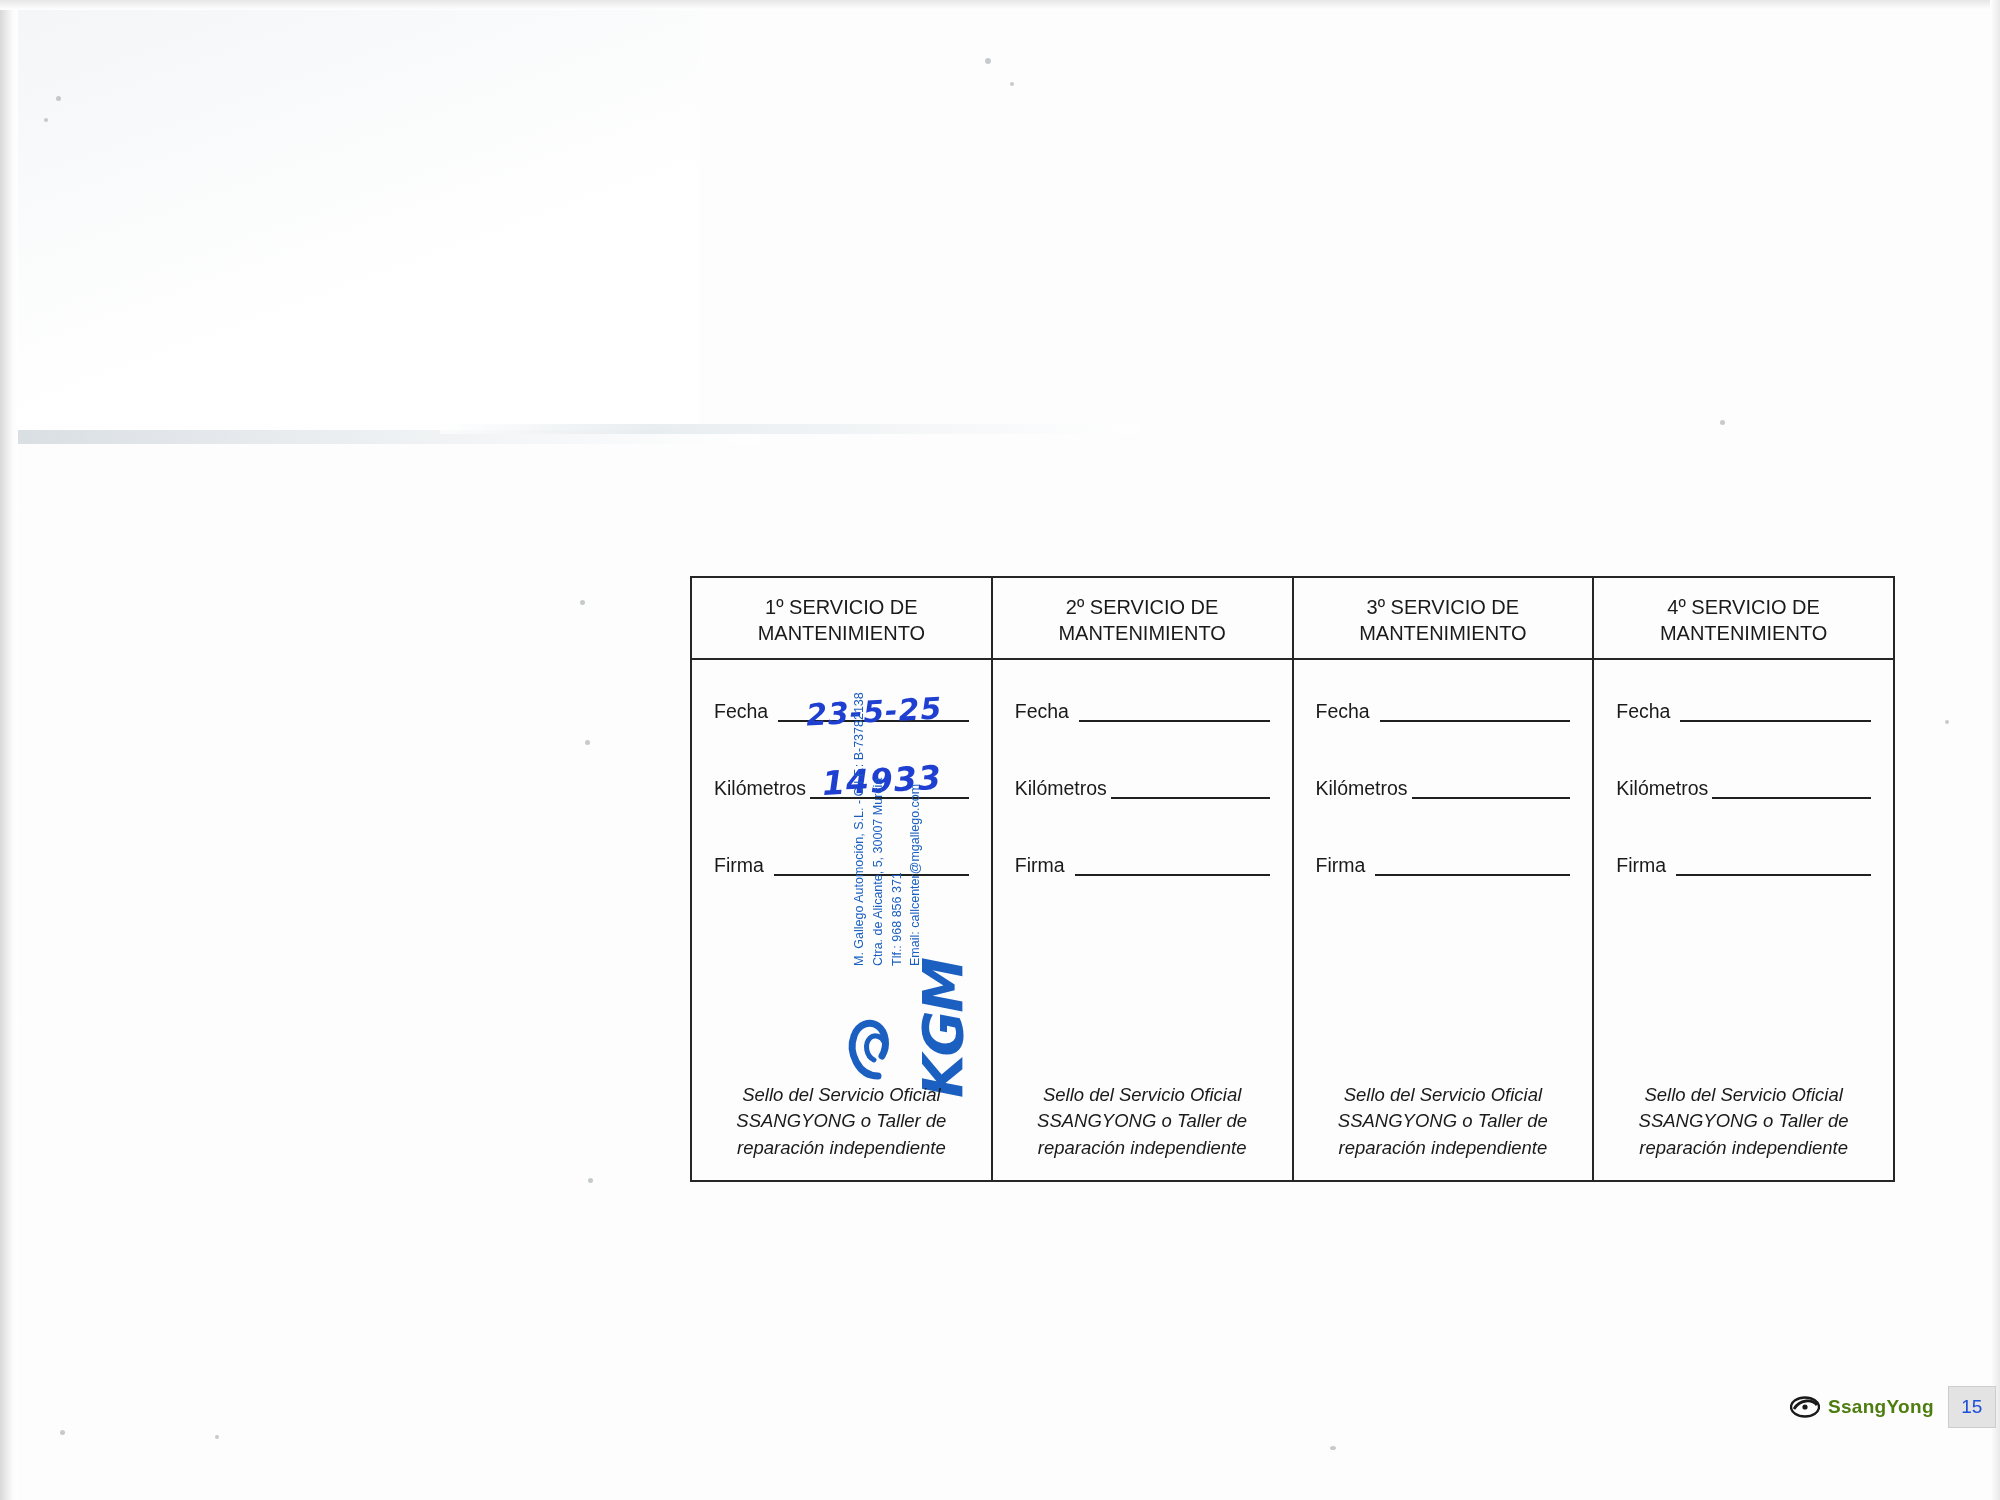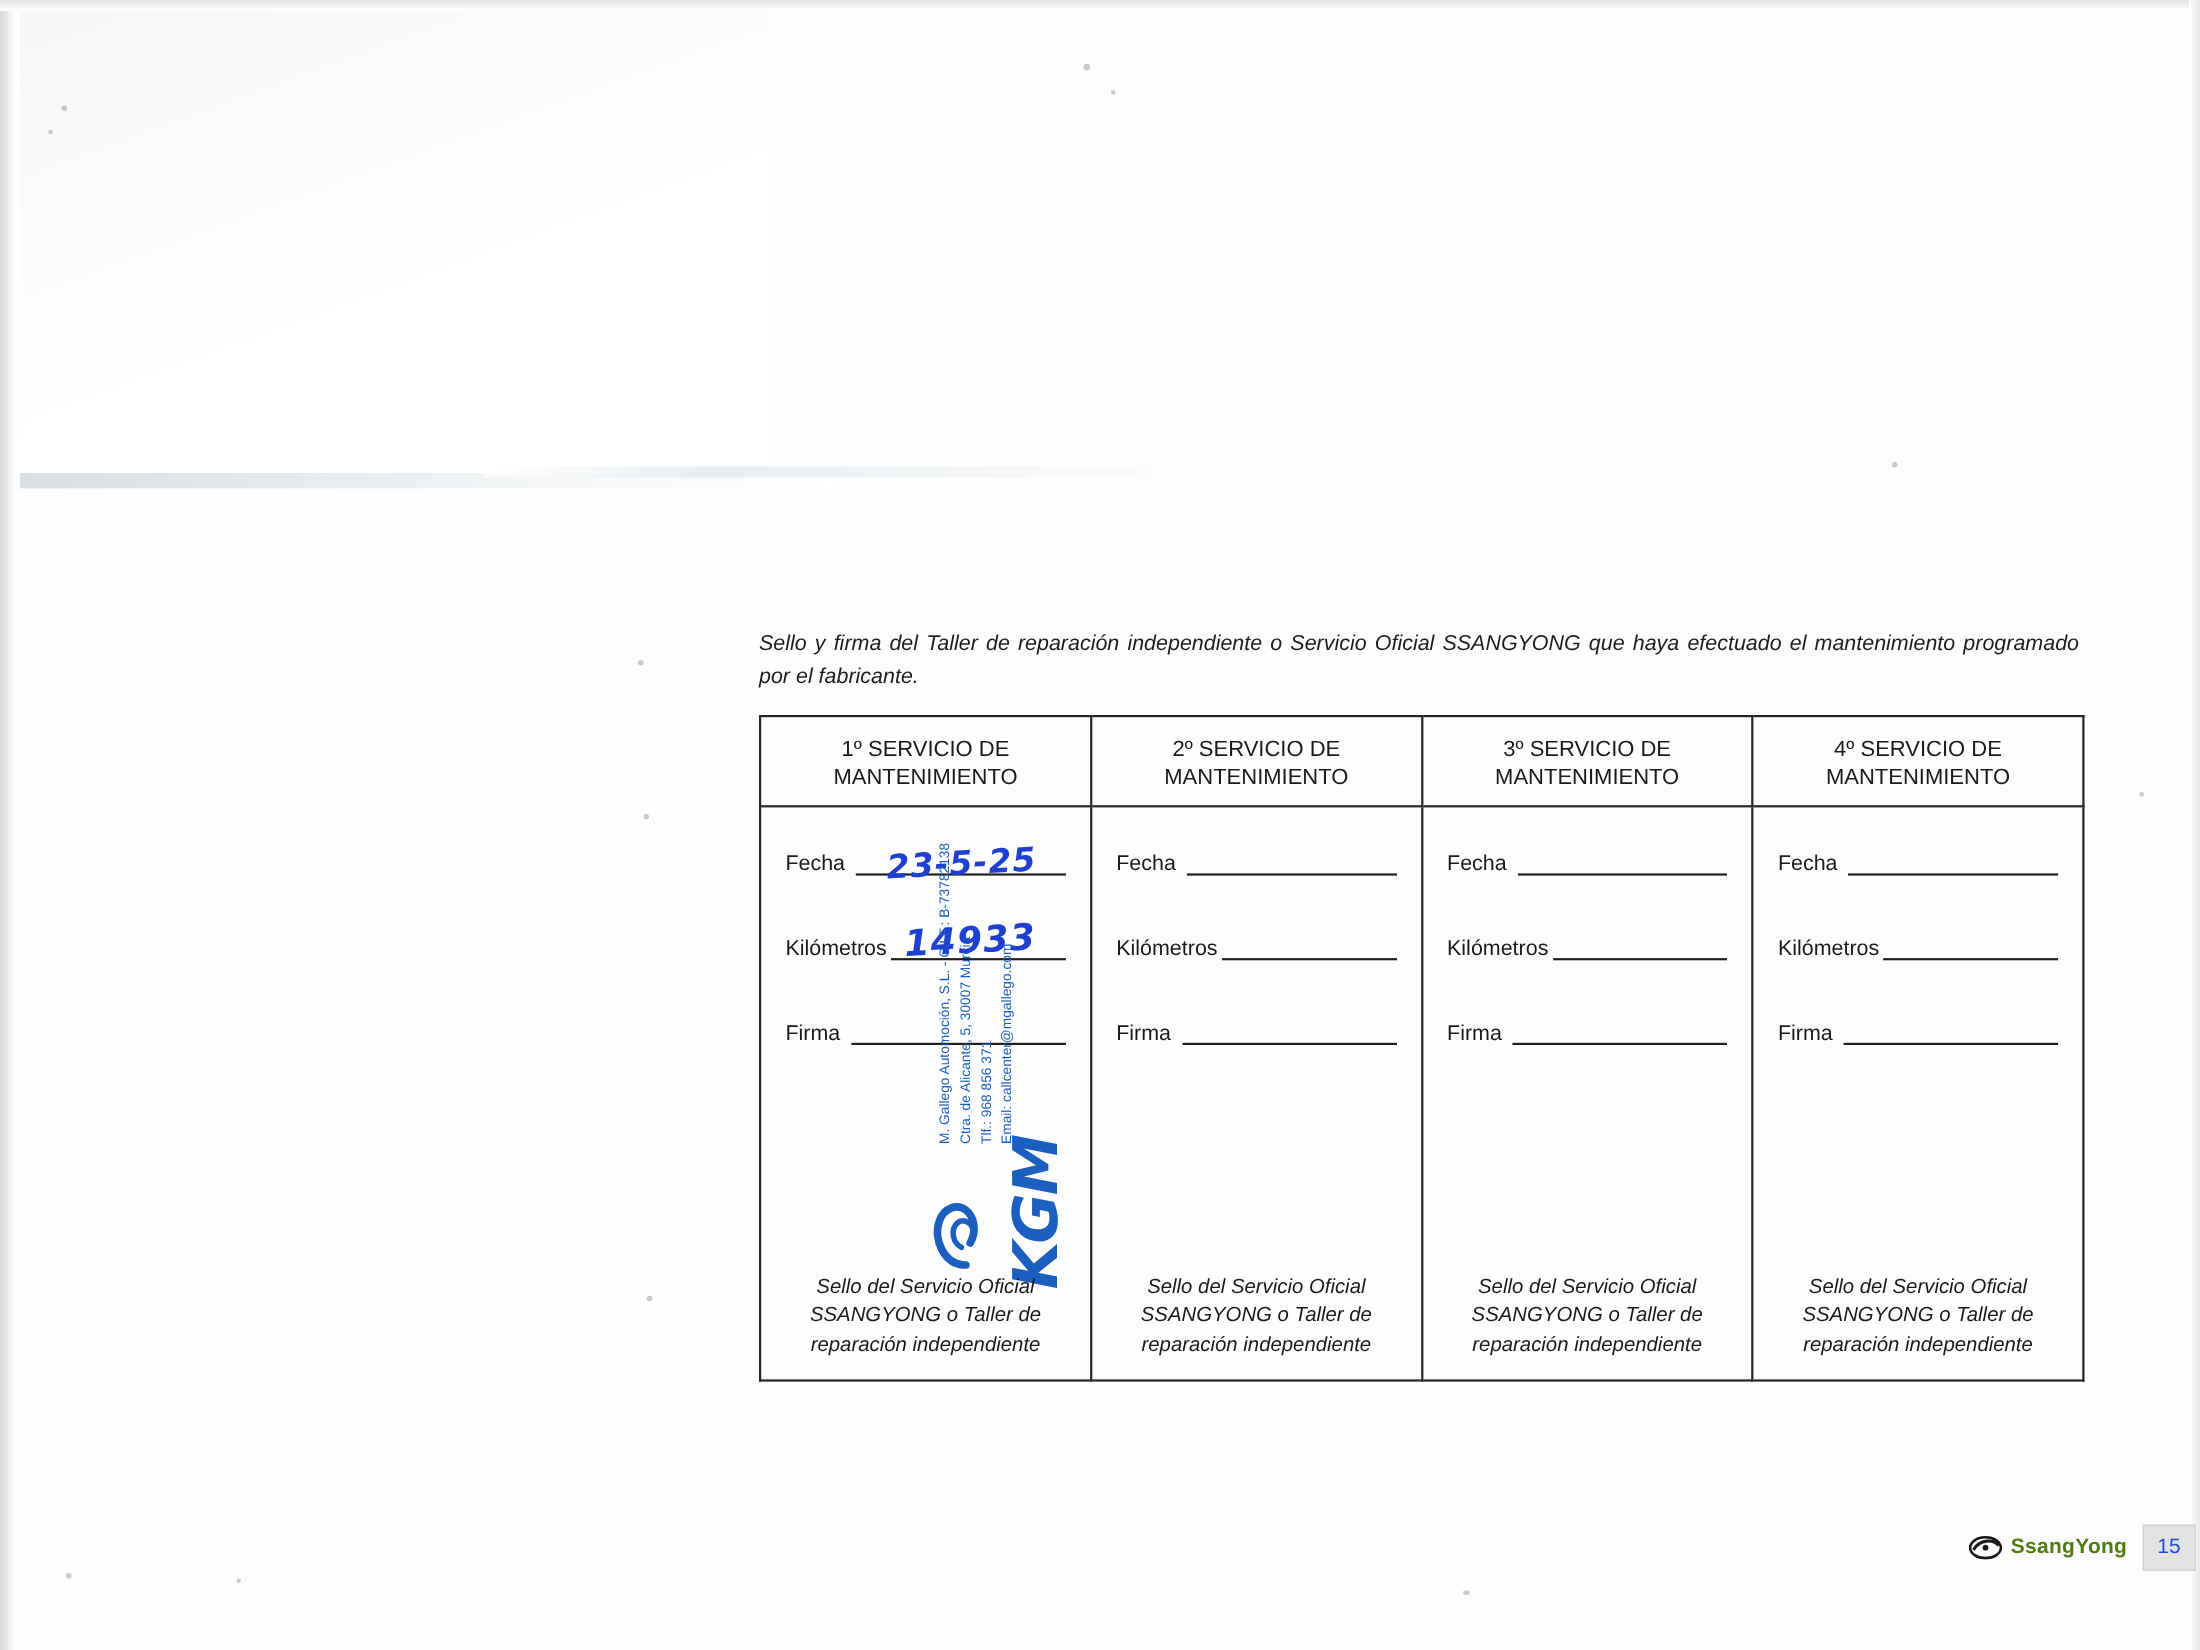--- a/index.html
+++ b/index.html
@@ -98,21 +98,21 @@
     margin-top: 22px;
     font-size: 19.5px;
     font-style: italic;
     line-height: 1.55;
     text-align: justify;
     color: #1d1d1d;
     width: 1200px;
   }
 
   .table {
-    margin-top: 12px;
+    margin-top: 28px;
     width: 1205px;
     border: 2px solid #262626;
     border-collapse: collapse;
     table-layout: fixed;
   }
   .table td {
     border: 2px solid #262626;
     vertical-align: top;
     padding: 0;
   }
@@ -282,21 +282,20 @@
   <div class="speck" style="left:1720px;top:420px;width:5px;height:5px;"></div>
   <div class="speck" style="left:1945px;top:720px;width:4px;height:4px;"></div>
   <div class="speck" style="left:60px;top:1430px;width:5px;height:5px;"></div>
   <div class="speck" style="left:215px;top:1435px;width:4px;height:4px;"></div>
   <div class="speck" style="left:1330px;top:1446px;width:6px;height:4px;"></div>
 </div>
 
 <div class="doc">
 
 
-  <p class="intro">Sello y firma del Taller de reparación independiente o Servicio Oficial SSANGYONG que haya efectuado el mantenimiento programado por el fabricante.</p>
 
   <table class="table">
     <tbody>
         <tr>
       <td class="col-head">1º SERVICIO DE MANTENIMIENTO</td>
       <td class="col-head">2º SERVICIO DE MANTENIMIENTO</td>
       <td class="col-head">3º SERVICIO DE MANTENIMIENTO</td>
       <td class="col-head">4º SERVICIO DE MANTENIMIENTO</td>
     </tr>
     <tr>

